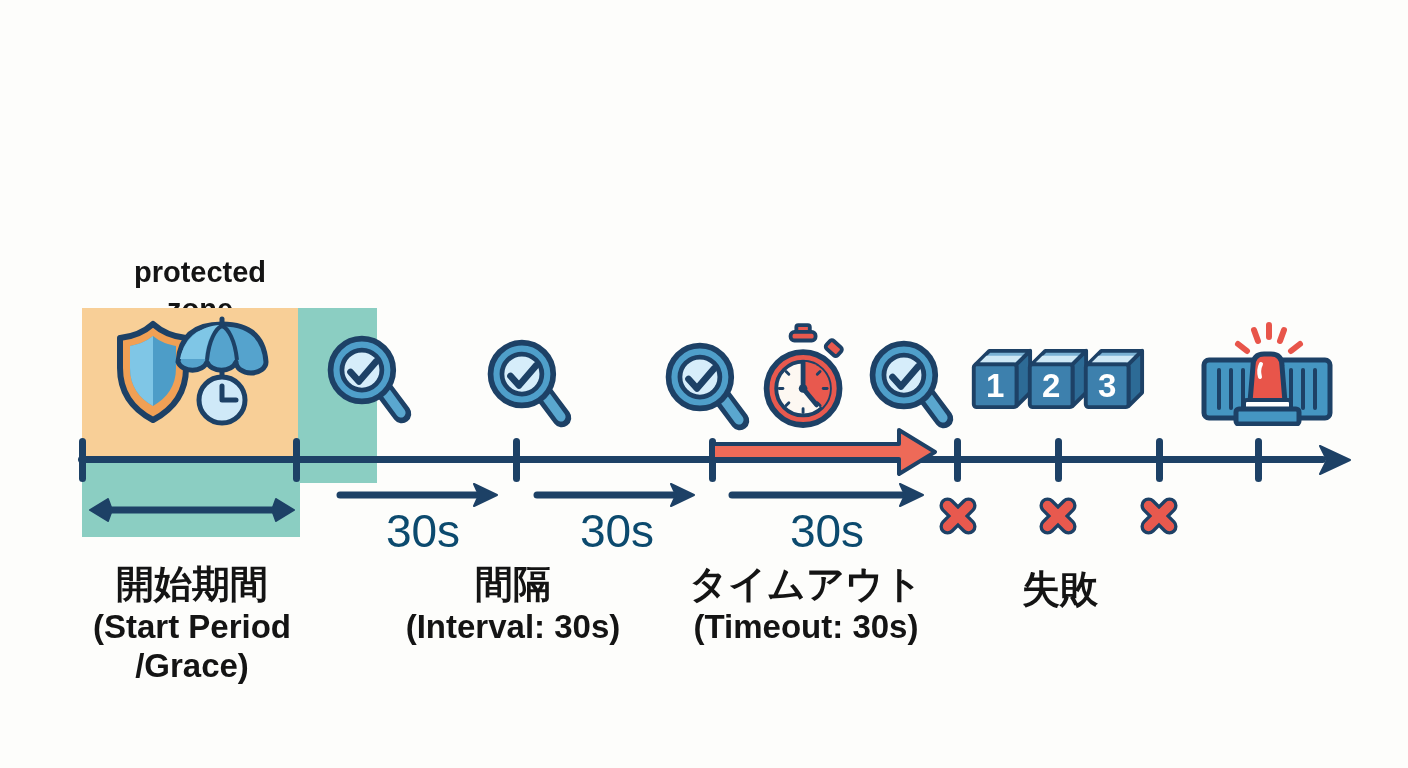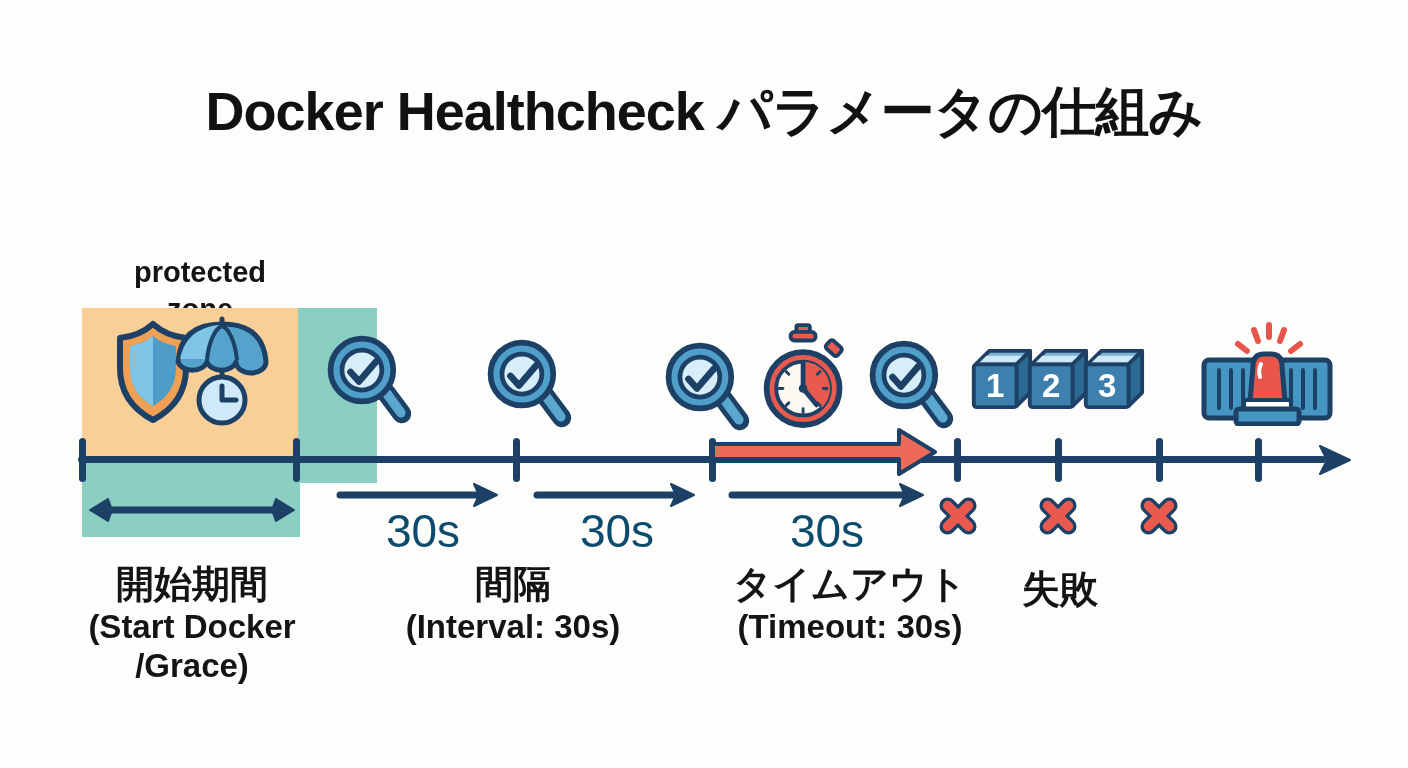--- a/index.html
+++ b/index.html
@@ -22,21 +22,20 @@
   .lbl-en{font-size:33px;font-weight:bold;line-height:39px;}
   .lbl-small-ja{font-size:29px;font-weight:bold;line-height:37px;}
   .dur{font-size:46px;font-weight:normal;color:#0c4a6e;white-space:nowrap;}
   svg{display:block;}
 </style>
 </head>
 <body>
 
 <div class="canvas">
 
-  <div class="abs cx title" style="left:704px;top:76px;">Docker Healthcheck パラメータの仕組み</div>
 
   <div class="abs cx lbl" style="left:200px;top:226px;margin-top:28px;">
     <div class="lbl-small-ja">protected</div>
     <div class="lbl-small-ja">zone</div>
   </div>
 
   <div class="zone zone-orange" style="left:82px;top:308px;width:216px;height:150px;"></div>
   <div class="zone zone-teal" style="left:298px;top:308px;width:79px;height:175px;"></div>
   <div class="zone zone-teal" style="left:82px;top:458px;width:218px;height:79px;"></div>
 
@@ -200,28 +199,28 @@
     <path d="M9 9 L31 31 M31 9 L9 31" stroke="#e8594e" stroke-width="10" stroke-linecap="round"></path>
   </svg>
   <svg class="abs" style="left:1140px;top:497px;" width="38" height="38" viewBox="0 0 40 40">
     <path d="M9 9 L31 31 M31 9 L9 31" stroke="#1d4166" stroke-width="17" stroke-linecap="round"></path>
     <path d="M9 9 L31 31 M31 9 L9 31" stroke="#e8594e" stroke-width="10" stroke-linecap="round"></path>
   </svg>
 
 
   <div class="abs cx lbl" style="left:192px;top:561px;">
     <div class="lbl-ja">開始期間</div>
-    <div class="lbl-en">(Start Docker</div>
+    <div class="lbl-en">(Start Period</div>
     <div class="lbl-en">/Grace)</div>
   </div>
   <div class="abs cx lbl" style="left:513px;top:561px;">
     <div class="lbl-ja">間隔</div>
     <div class="lbl-en">(Interval: 30s)</div>
   </div>
-  <div class="abs cx lbl" style="left:806px;top:561px;margin-left:44px;">
+  <div class="abs cx lbl" style="left:806px;top:561px;">
     <div class="lbl-ja">タイムアウト</div>
     <div class="lbl-en">(Timeout: 30s)</div>
   </div>
   <div class="abs cx lbl" style="left:1060px;top:566px;">
     <div class="lbl-ja">失敗</div>
   </div>
 
 </div>
 
 </body></html>

